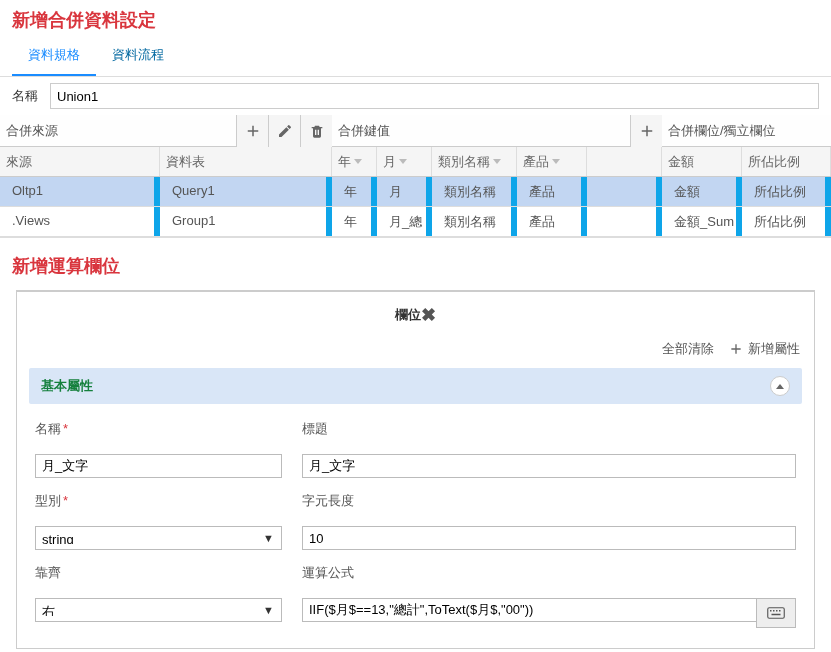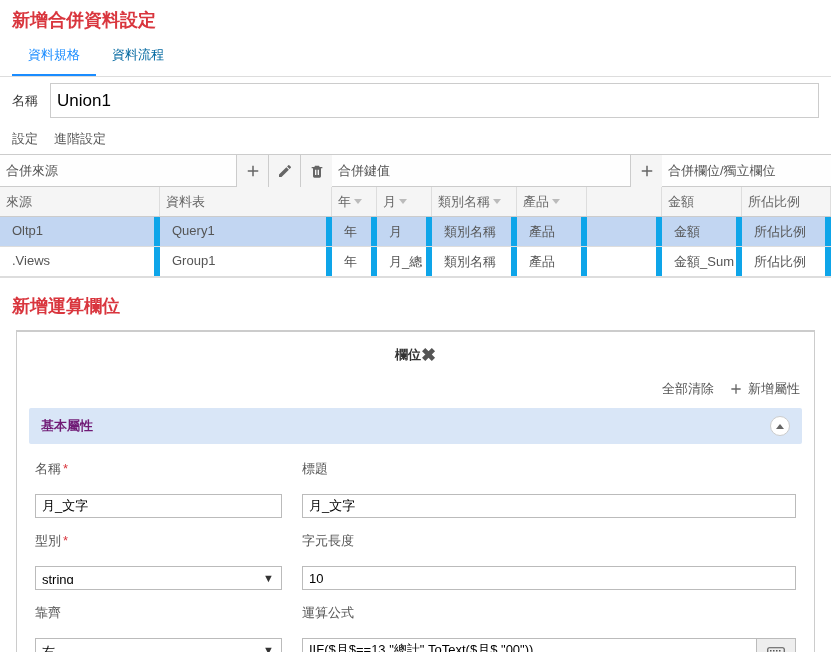--- a/index.html
+++ b/index.html
@@ -8,21 +8,21 @@
   .page { width: 831px; }
   
   .section-title { color: #d9363e; font-size: 18px; padding: 8px 12px 4px; }
   
   .tabs { display: flex; border-bottom: 1px solid #ddd; padding: 0 12px; }
   .tab { padding: 10px 16px; cursor: pointer; color: #0369a1; }
   .tab.active { color: #1a8cff; border-bottom: 2px solid #1a8cff; }
   
   .field-row { display: flex; align-items: center; padding: 6px 12px; gap: 8px; }
   .field-row label { min-width: 30px; }
-  .field-row input.wide { flex: 1; border: 1px solid #ccc; padding: 4px 6px; font-size: 17px; height: 35px; }
+  .field-row input.wide { flex: 1; border: 1px solid #ccc; padding: 4px 6px; font-size: 13px; height: 26px; }
   
   .subtabs { display: flex; gap: 16px; padding: 6px 12px; border-bottom: 1px solid #ccc; }
   .subtab { cursor: pointer; color: #555; }
   .subtab.active { font-weight: 500; }
   
   .grid-area { display: flex; border-bottom: 1px solid #ddd; }
   .left-grid { width: 332px; }
   .mid-grid { width: 330px; }
   .right-grid { flex: 1; }
   
@@ -47,21 +47,21 @@
   .panel-header-title { font-weight: 600; color: #333; }
   .close-x { font-size: 18px; font-weight: bold; color: #555; cursor: pointer; }
   
   .panel-toolbar { display: flex; justify-content: flex-end; align-items: center; gap: 14px; padding: 4px 14px 10px; }
   .toolbar-link { color: #555; cursor: pointer; }
   .toolbar-add { display: flex; align-items: center; gap: 4px; cursor: pointer; color: #555; }
   .toolbar-add svg { width: 16px; height: 16px; fill: #666; }
   
   .accordion { margin: 0 12px; }
   .accordion-header { background: #d9e6f7; padding: 8px 12px; display: flex; justify-content: space-between; align-items: center; border-radius: 2px; }
-  .accordion-header-title { font-weight: 600; color: #701a75; }
+  .accordion-header-title { font-weight: 600; color: #15803d; }
   .collapse-btn { width: 20px; height: 20px; border-radius: 50%; background: #fff; border: 1px solid #ccc; display: flex; align-items: center; justify-content: center; cursor: pointer; }
   .collapse-btn::after { content: ""; width: 0; height: 0; border-left: 4px solid transparent; border-right: 4px solid transparent; border-bottom: 5px solid #666; }
   
   .form-grid { display: grid; grid-template-columns: 1fr 2fr; gap: 14px 20px; padding: 16px 6px 0; }
   .form-field { display: flex; flex-direction: column; gap: 16px; }
   .form-field label { color: #555; }
   .req { color: #d9363e; margin-left: 2px; }
   .form-field input, .form-field select { border: 1px solid #bbb; padding: 5px 6px; font-size: 13px; height: 24px; background: #fff; width: 100%; }
   .form-field select { appearance: none; -webkit-appearance: none; background-image: none; padding-right: 24px; }
   .select-wrap { position: relative; }
@@ -83,24 +83,20 @@
   <div class="tabs">
     <div class="tab active">資料規格</div>
     <div class="tab">資料流程</div>
   </div>
 
   <div class="field-row">
     <label>名稱</label>
     <input class="wide" type="text" value="Union1" style="">
   </div>
 
-  <div class="subtabs">
-    <div class="subtab active">設定</div>
-    <div class="subtab">進階設定</div>
-  </div>
 
   <div class="grid-area">
 
     <div class="left-grid">
       <div class="grid-header-bar">
         <span class="title">合併來源</span>
         <div class="icon-btn plus">
           <svg viewBox="0 0 24 24">
               <path d="M19 13h-6v6h-2v-6H5v-2h6V5h2v6h6v2z"></path>
             </svg>

